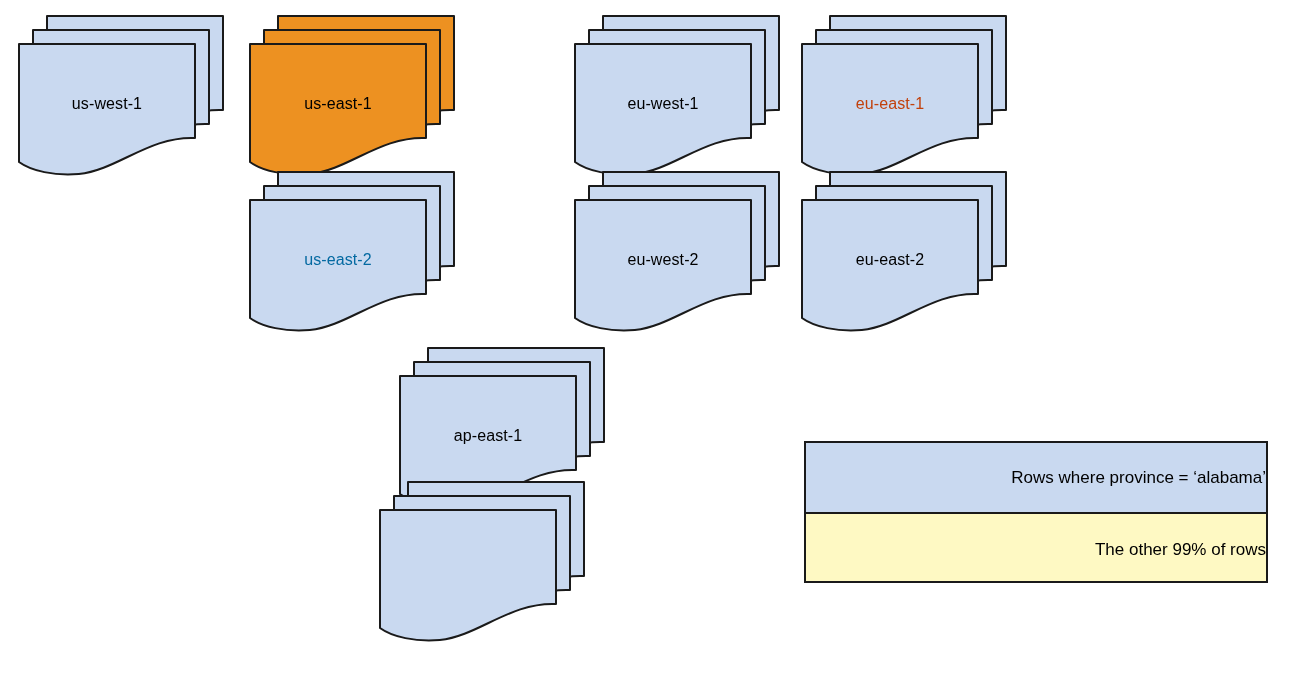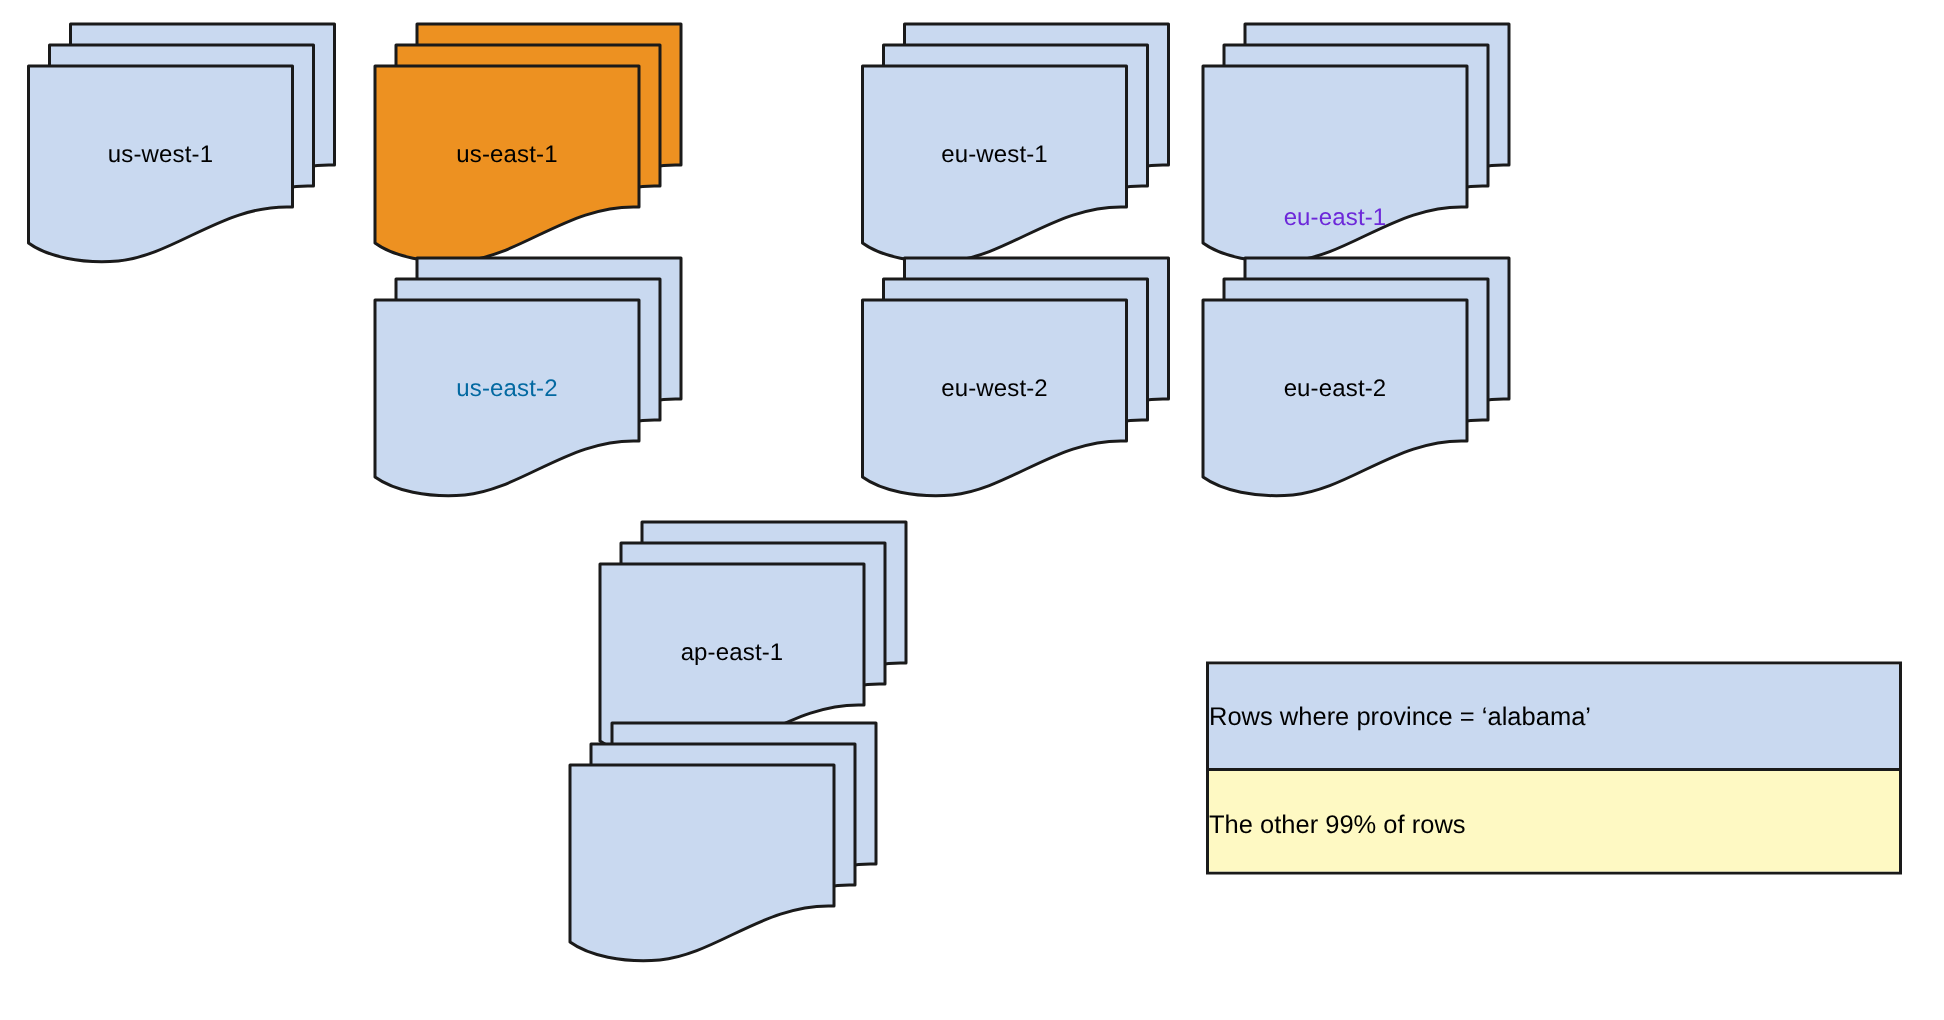--- a/index.html
+++ b/index.html
@@ -56,21 +56,21 @@
   
   .legend {
     position: absolute;
     border: 2px solid #1a1a1a;
     box-sizing: border-box;
     overflow: hidden;
   }
   .legend-row {
     display: flex;
     align-items: center;
-    justify-content: flex-start;
+    justify-content: flex-end;
     box-sizing: border-box;
     font-size: 17px;
     color: #000000;
     white-space: nowrap;
   }
   .legend-row.top {
     border-bottom: 2px solid #1a1a1a;
   }
 </style>
 </head>
@@ -100,21 +100,21 @@
         <path d="M 0 0 L 176 0 L 176 94 C 130.24 92, 98.56 126, 59.84 130 C 35.2 132, 12.32 127, 0 118 Z" transform="translate(0,28)" fill="#c9d9f0" stroke="#1a1a1a" stroke-width="2" stroke-linejoin="round"></path>
       </svg>
       <div class="stack-label" style="color: rgb(0, 0, 0);">eu-west-1</div>
     </div>
     <div class="stack" style="left: 802px; top: 16px;">
       <svg viewBox="0 0 204 152">
         <path d="M 0 0 L 176 0 L 176 94 C 130.24 92, 98.56 126, 59.84 130 C 35.2 132, 12.32 127, 0 118 Z" transform="translate(28,0)" fill="#c9d9f0" stroke="#1a1a1a" stroke-width="2" stroke-linejoin="round"></path>
         <path d="M 0 0 L 176 0 L 176 94 C 130.24 92, 98.56 126, 59.84 130 C 35.2 132, 12.32 127, 0 118 Z" transform="translate(14,14)" fill="#c9d9f0" stroke="#1a1a1a" stroke-width="2" stroke-linejoin="round"></path>
         <path d="M 0 0 L 176 0 L 176 94 C 130.24 92, 98.56 126, 59.84 130 C 35.2 132, 12.32 127, 0 118 Z" transform="translate(0,28)" fill="#c9d9f0" stroke="#1a1a1a" stroke-width="2" stroke-linejoin="round"></path>
       </svg>
-      <div class="stack-label" style="color: #6d28d9; margin-top: 42px;">eu-east-1</div>
+      <div class="stack-label" style="color: #c2410c;">eu-east-1</div>
     </div>
     <div class="stack" style="left: 250px; top: 172px;">
       <svg viewBox="0 0 204 152">
         <path d="M 0 0 L 176 0 L 176 94 C 130.24 92, 98.56 126, 59.84 130 C 35.2 132, 12.32 127, 0 118 Z" transform="translate(28,0)" fill="#c9d9f0" stroke="#1a1a1a" stroke-width="2" stroke-linejoin="round"></path>
         <path d="M 0 0 L 176 0 L 176 94 C 130.24 92, 98.56 126, 59.84 130 C 35.2 132, 12.32 127, 0 118 Z" transform="translate(14,14)" fill="#c9d9f0" stroke="#1a1a1a" stroke-width="2" stroke-linejoin="round"></path>
         <path d="M 0 0 L 176 0 L 176 94 C 130.24 92, 98.56 126, 59.84 130 C 35.2 132, 12.32 127, 0 118 Z" transform="translate(0,28)" fill="#c9d9f0" stroke="#1a1a1a" stroke-width="2" stroke-linejoin="round"></path>
       </svg>
       <div class="stack-label" style="color: #0369a1;">us-east-2</div>
     </div>
     <div class="stack" style="left: 575px; top: 172px;">

